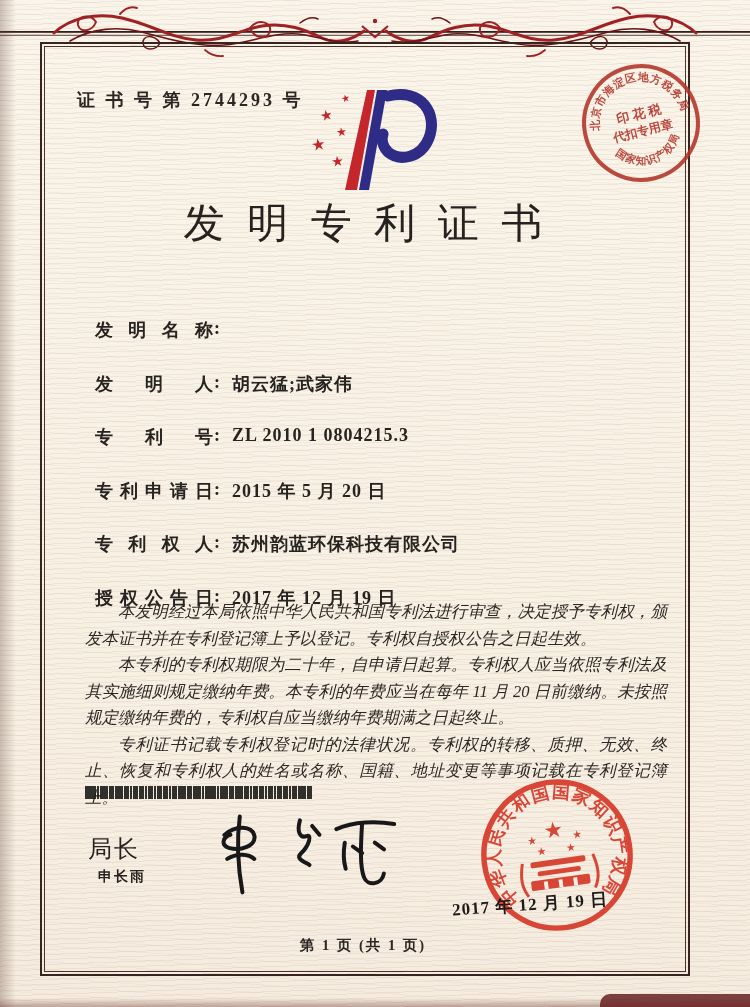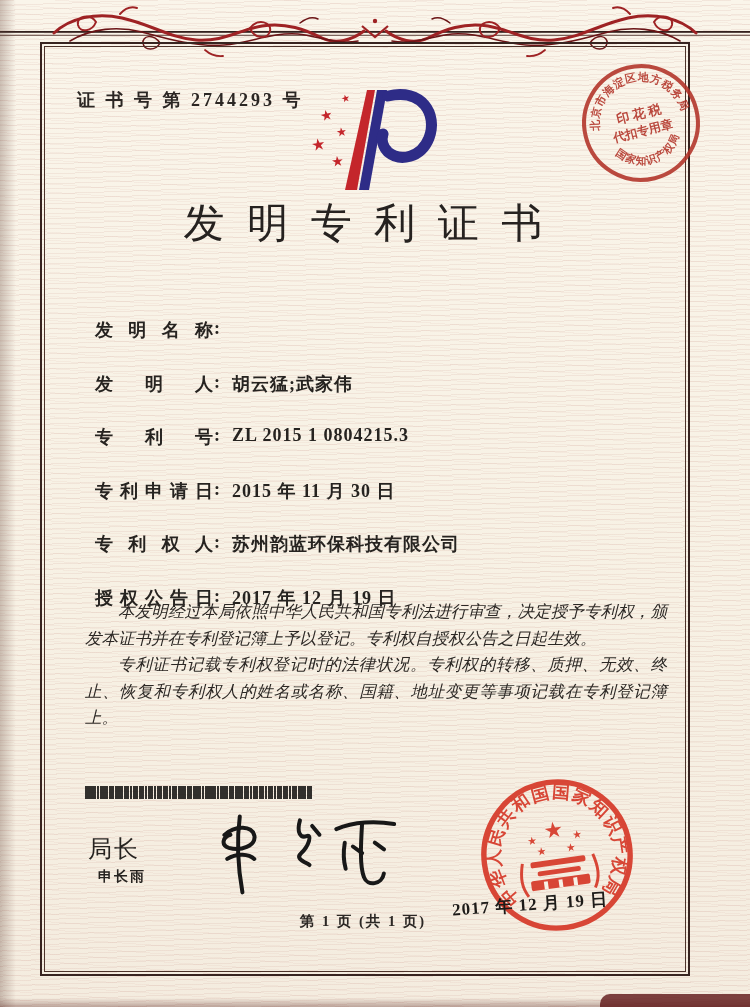--- a/index.html
+++ b/index.html
@@ -40,21 +40,21 @@
     background:
       repeating-linear-gradient(90deg,#1d1c1a 0 2px,rgba(0,0,0,0) 2px 3px),
       repeating-linear-gradient(90deg,#1d1c1a 0 1px,rgba(0,0,0,0) 1px 5px),
       repeating-linear-gradient(90deg,#1d1c1a 0 3px,rgba(0,0,0,0) 3px 8px);}
   .issuer-title{position:absolute;left:88px;top:833px;font-size:24px;font-weight:400;color:#262320;letter-spacing:2px;}
   .issuer-name{position:absolute;left:98px;top:868px;font-size:14px;font-weight:700;color:#262320;letter-spacing:2px;}
   .signature{position:absolute;left:205px;top:798px;width:210px;height:104px;transform:rotate(-2deg);}
   .official-seal{position:absolute;left:478px;top:776px;width:158px;height:158px;opacity:.93;}
   .seal-date{position:absolute;left:452px;top:893px;font-size:17px;font-weight:700;
     color:#1d1b19;letter-spacing:1px;transform:rotate(-4deg);}
-  .footer{position:absolute;left:40px;top:912px;width:646px;text-align:center;
+  .footer{position:absolute;left:40px;top:936px;width:646px;text-align:center;
     font-size:14.5px;font-weight:600;color:#2c2825;letter-spacing:2px;}
 </style>
 </head>
 <body>
 
 <div class="page">
 
   <svg class="ornament" viewBox="0 0 750 64">
     <rect x="0" y="31" width="750" height="1.8" fill="#33201d"></rect>
     <rect x="0" y="34.8" width="750" height="0.9" fill="#4a2b24"></rect>
@@ -116,41 +116,42 @@
         <span class="field-colon">:</span>
     </div>
     <div class="field-row">
       <span class="field-label">发明人</span>
         <span class="field-colon">:</span>
       <span class="field-value">胡云猛;武家伟</span>
     </div>
     <div class="field-row">
       <span class="field-label">专利号</span>
         <span class="field-colon">:</span>
-      <span class="field-value">ZL 2015 1 0804215.3</span>
+      <span class="field-value">ZL 2010 1 0804215.3</span>
     </div>
     <div class="field-row">
       <span class="field-label">专利申请日</span>
         <span class="field-colon">:</span>
-      <span class="field-value">2015 年 11 月 30 日</span>
+      <span class="field-value">2015 年 5 月 20 日</span>
     </div>
     <div class="field-row">
       <span class="field-label">专利权人</span>
         <span class="field-colon">:</span>
       <span class="field-value">苏州韵蓝环保科技有限公司</span>
     </div>
     <div class="field-row">
       <span class="field-label">授权公告日</span>
         <span class="field-colon">:</span>
       <span class="field-value">2017 年 12 月 19 日</span>
     </div>
   </div>
 
   <div class="body-text">
     <p>本发明经过本局依照中华人民共和国专利法进行审查，决定授予专利权，颁发本证书并在专利登记簿上予以登记。专利权自授权公告之日起生效。</p>
+    <p>本专利的专利权期限为二十年，自申请日起算。专利权人应当依照专利法及其实施细则规定缴纳年费。本专利的年费应当在每年 11 月 20 日前缴纳。未按照规定缴纳年费的，专利权自应当缴纳年费期满之日起终止。</p>
     <p>专利证书记载专利权登记时的法律状况。专利权的转移、质押、无效、终止、恢复和专利权人的姓名或名称、国籍、地址变更等事项记载在专利登记簿上。</p>
   </div>
 
   <div class="barcode"></div>
 
   <div class="issuer-title">局长</div>
   <div class="issuer-name">申长雨</div>
 
   <svg class="signature" viewBox="0 0 210 104">
     <g stroke="#181818" stroke-width="4" fill="none" stroke-linecap="round" stroke-linejoin="round">

